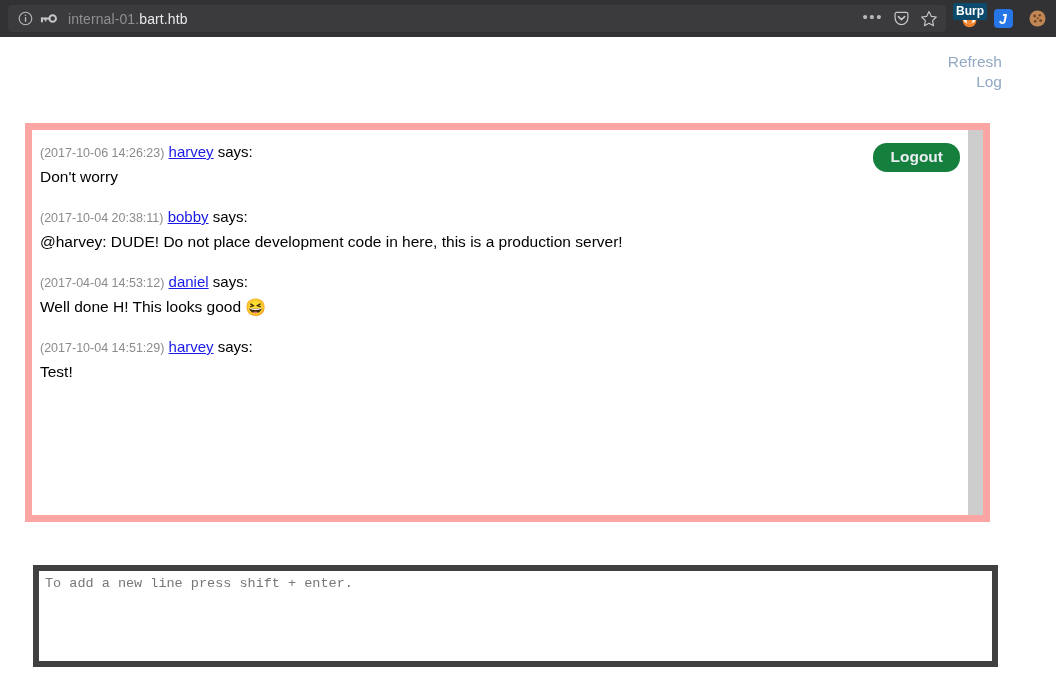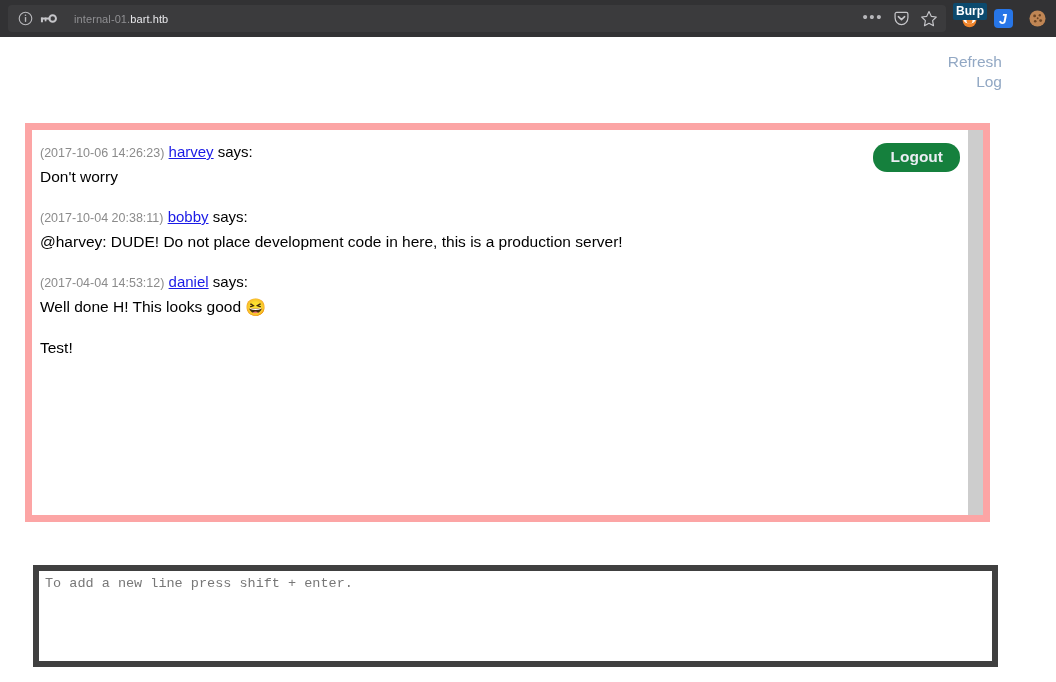--- a/index.html
+++ b/index.html
@@ -26,22 +26,22 @@
     background: #3b3b3d;
     border-radius: 4px;
     display: flex; align-items: center;
     padding: 0 6px 0 10px;
     margin-right: 6px;
     min-width: 0;
   }
   .urlbar-icons { display: flex; align-items: center; gap: 7px; flex: 0 0 auto; }
   .ic { display: inline-flex; align-items: center; justify-content: center; }
   .url-text {
-    margin-left: 17px;
-    font-size: 11px;
+    margin-left: 11px;
+    font-size: 14px;
     color: #8f8f92;
     white-space: nowrap; overflow: hidden;
     letter-spacing: .1px;
   }
   .url-text .host { color: #e8e8eb; }
   .urlbar-right { margin-left: auto; display: flex; align-items: center; gap: 10px; padding-right: 2px; }
 
   .dots { letter-spacing: 1.6px; color: #b6b6ba; font-size: 15px; line-height: 1; padding-bottom: 4px; }
 
   .ext-icons { display: flex; align-items: center; gap: 12px; flex: 0 0 auto; padding-left: 6px; }
@@ -256,20 +256,25 @@
           <span class="msg-user">daniel</span>
           <span class="msg-says">says:</span>
         </div>
         <div class="msg-body">
           <span>Well done H! This looks good</span>
           <span class="emoji">😆</span>
         </div>
       </div>
 
       <div class="msg">
+        <div class="msg-head">
+          <span class="msg-time">(2017-10-04 14:51:29)</span>
+          <span class="msg-user">harvey</span>
+          <span class="msg-says">says:</span>
+        </div>
         <div class="msg-body">
           <span>Test!</span>
         </div>
       </div>
 
     </div>
 
     <button class="logout-btn">Logout</button>
     <div class="chat-scroll-track"></div>
   </div>

